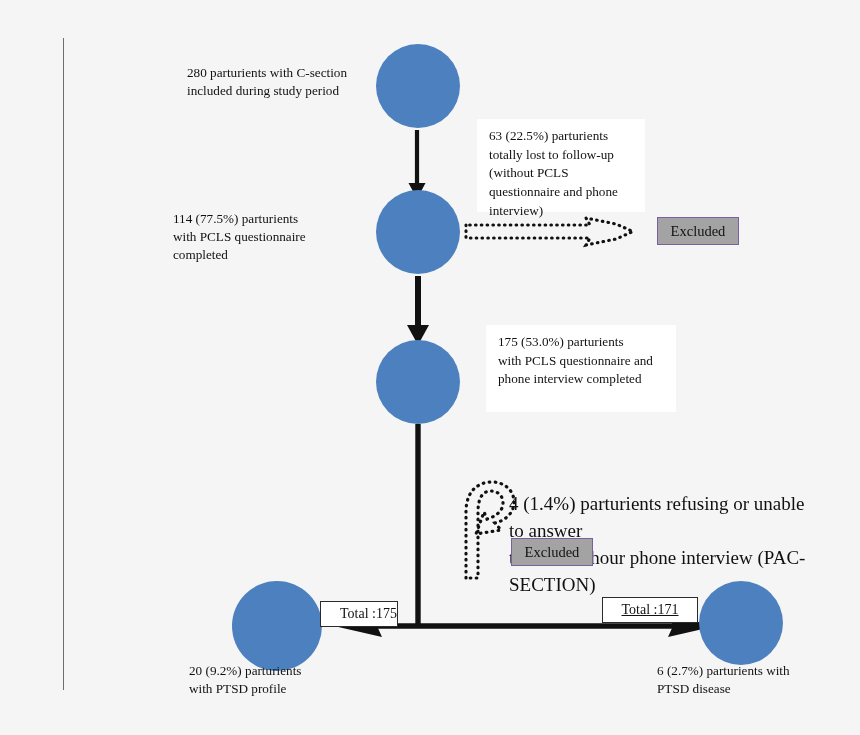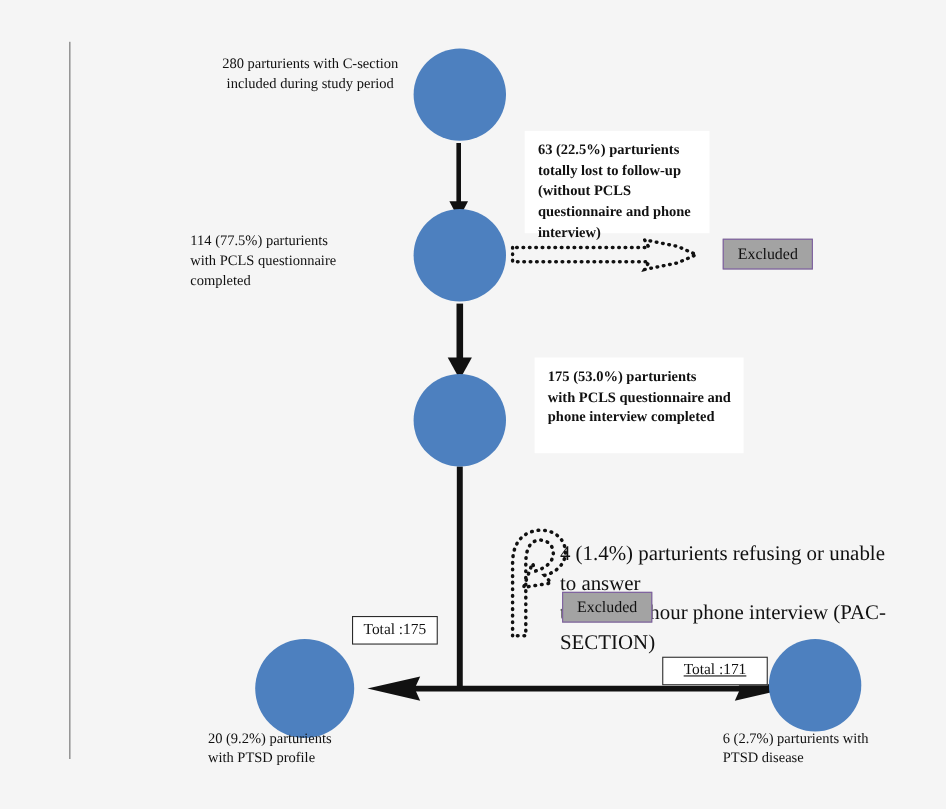--- a/index.html
+++ b/index.html
@@ -41,21 +41,20 @@
   }
 
   .callout {
     background: #ffffff;
     font-size: 13.2px;
     line-height: 1.42;
     color: #111111;
     white-space: pre-line;
     padding: 8px 10px 8px 12px;
     box-sizing: border-box;
-    font-weight: bold;
   }
 
   .plain-note {
     font-size: 19px;
     line-height: 1.42;
     color: #111111;
     white-space: pre-line;
   }
 
   .excluded-badge {
@@ -129,21 +128,21 @@
                C484,491 478,496 478,512 L478,578 Z" fill="none" stroke="#111111" stroke-width="3.2" stroke-linecap="round" stroke-dasharray="0.6 5.4"></path>
     </g>
   </svg>
 
   <div class="abs circle" style="left:376px; top:44px; width:84px; height:84px;"></div>
   <div class="abs circle" style="left:376px; top:190px; width:84px; height:84px;"></div>
   <div class="abs circle" style="left:376px; top:340px; width:84px; height:84px;"></div>
   <div class="abs circle" style="left:232px; top:581px; width:90px; height:90px;"></div>
   <div class="abs circle" style="left:699px; top:581px; width:84px; height:84px;"></div>
 
-  <div class="abs node-text" style="left:187px; top:49px; width:190px;text-align:center;">280 parturients with C-section
+  <div class="abs node-text" style="left:187px; top:64px; width:190px;">280 parturients with C-section
 included during study period</div>
 
   <div class="abs node-text" style="left:173px; top:210px; width:200px;">114 (77.5%) parturients
 with PCLS questionnaire
 completed</div>
 
   <div class="abs node-text" style="left:189px; top:662px; width:200px;">20 (9.2%) parturients
 with PTSD profile</div>
 
   <div class="abs node-text" style="left:657px; top:662px; width:210px;">6 (2.7%) parturients with
@@ -159,17 +158,17 @@
 with PCLS questionnaire and
 phone interview completed</div>
 
   <div class="abs plain-note" style="left:509px; top:491px; width:310px;">4 (1.4%) parturients refusing or unable to answer
 to the one-hour phone interview (PAC-SECTION)</div>
 
   <div class="abs excluded-badge" style="left:657px; top:217px; width:82px; height:28px;">Excluded</div>
 
   <div class="abs excluded-badge" style="left:511px; top:538px; width:82px; height:28px;">Excluded</div>
 
-  <div class="abs total-box" style="left:320px; top:560px; width:78px; height:26px;">Total :175</div>
+  <div class="abs total-box" style="left:320px; top:601px; width:78px; height:26px;text-align:right;">Total :175</div>
 
   <div class="abs total-box" style="left:602px; top:597px; width:96px; height:26px;text-decoration:underline;">Total :171</div>
 
 </div>
 
 </body></html>

